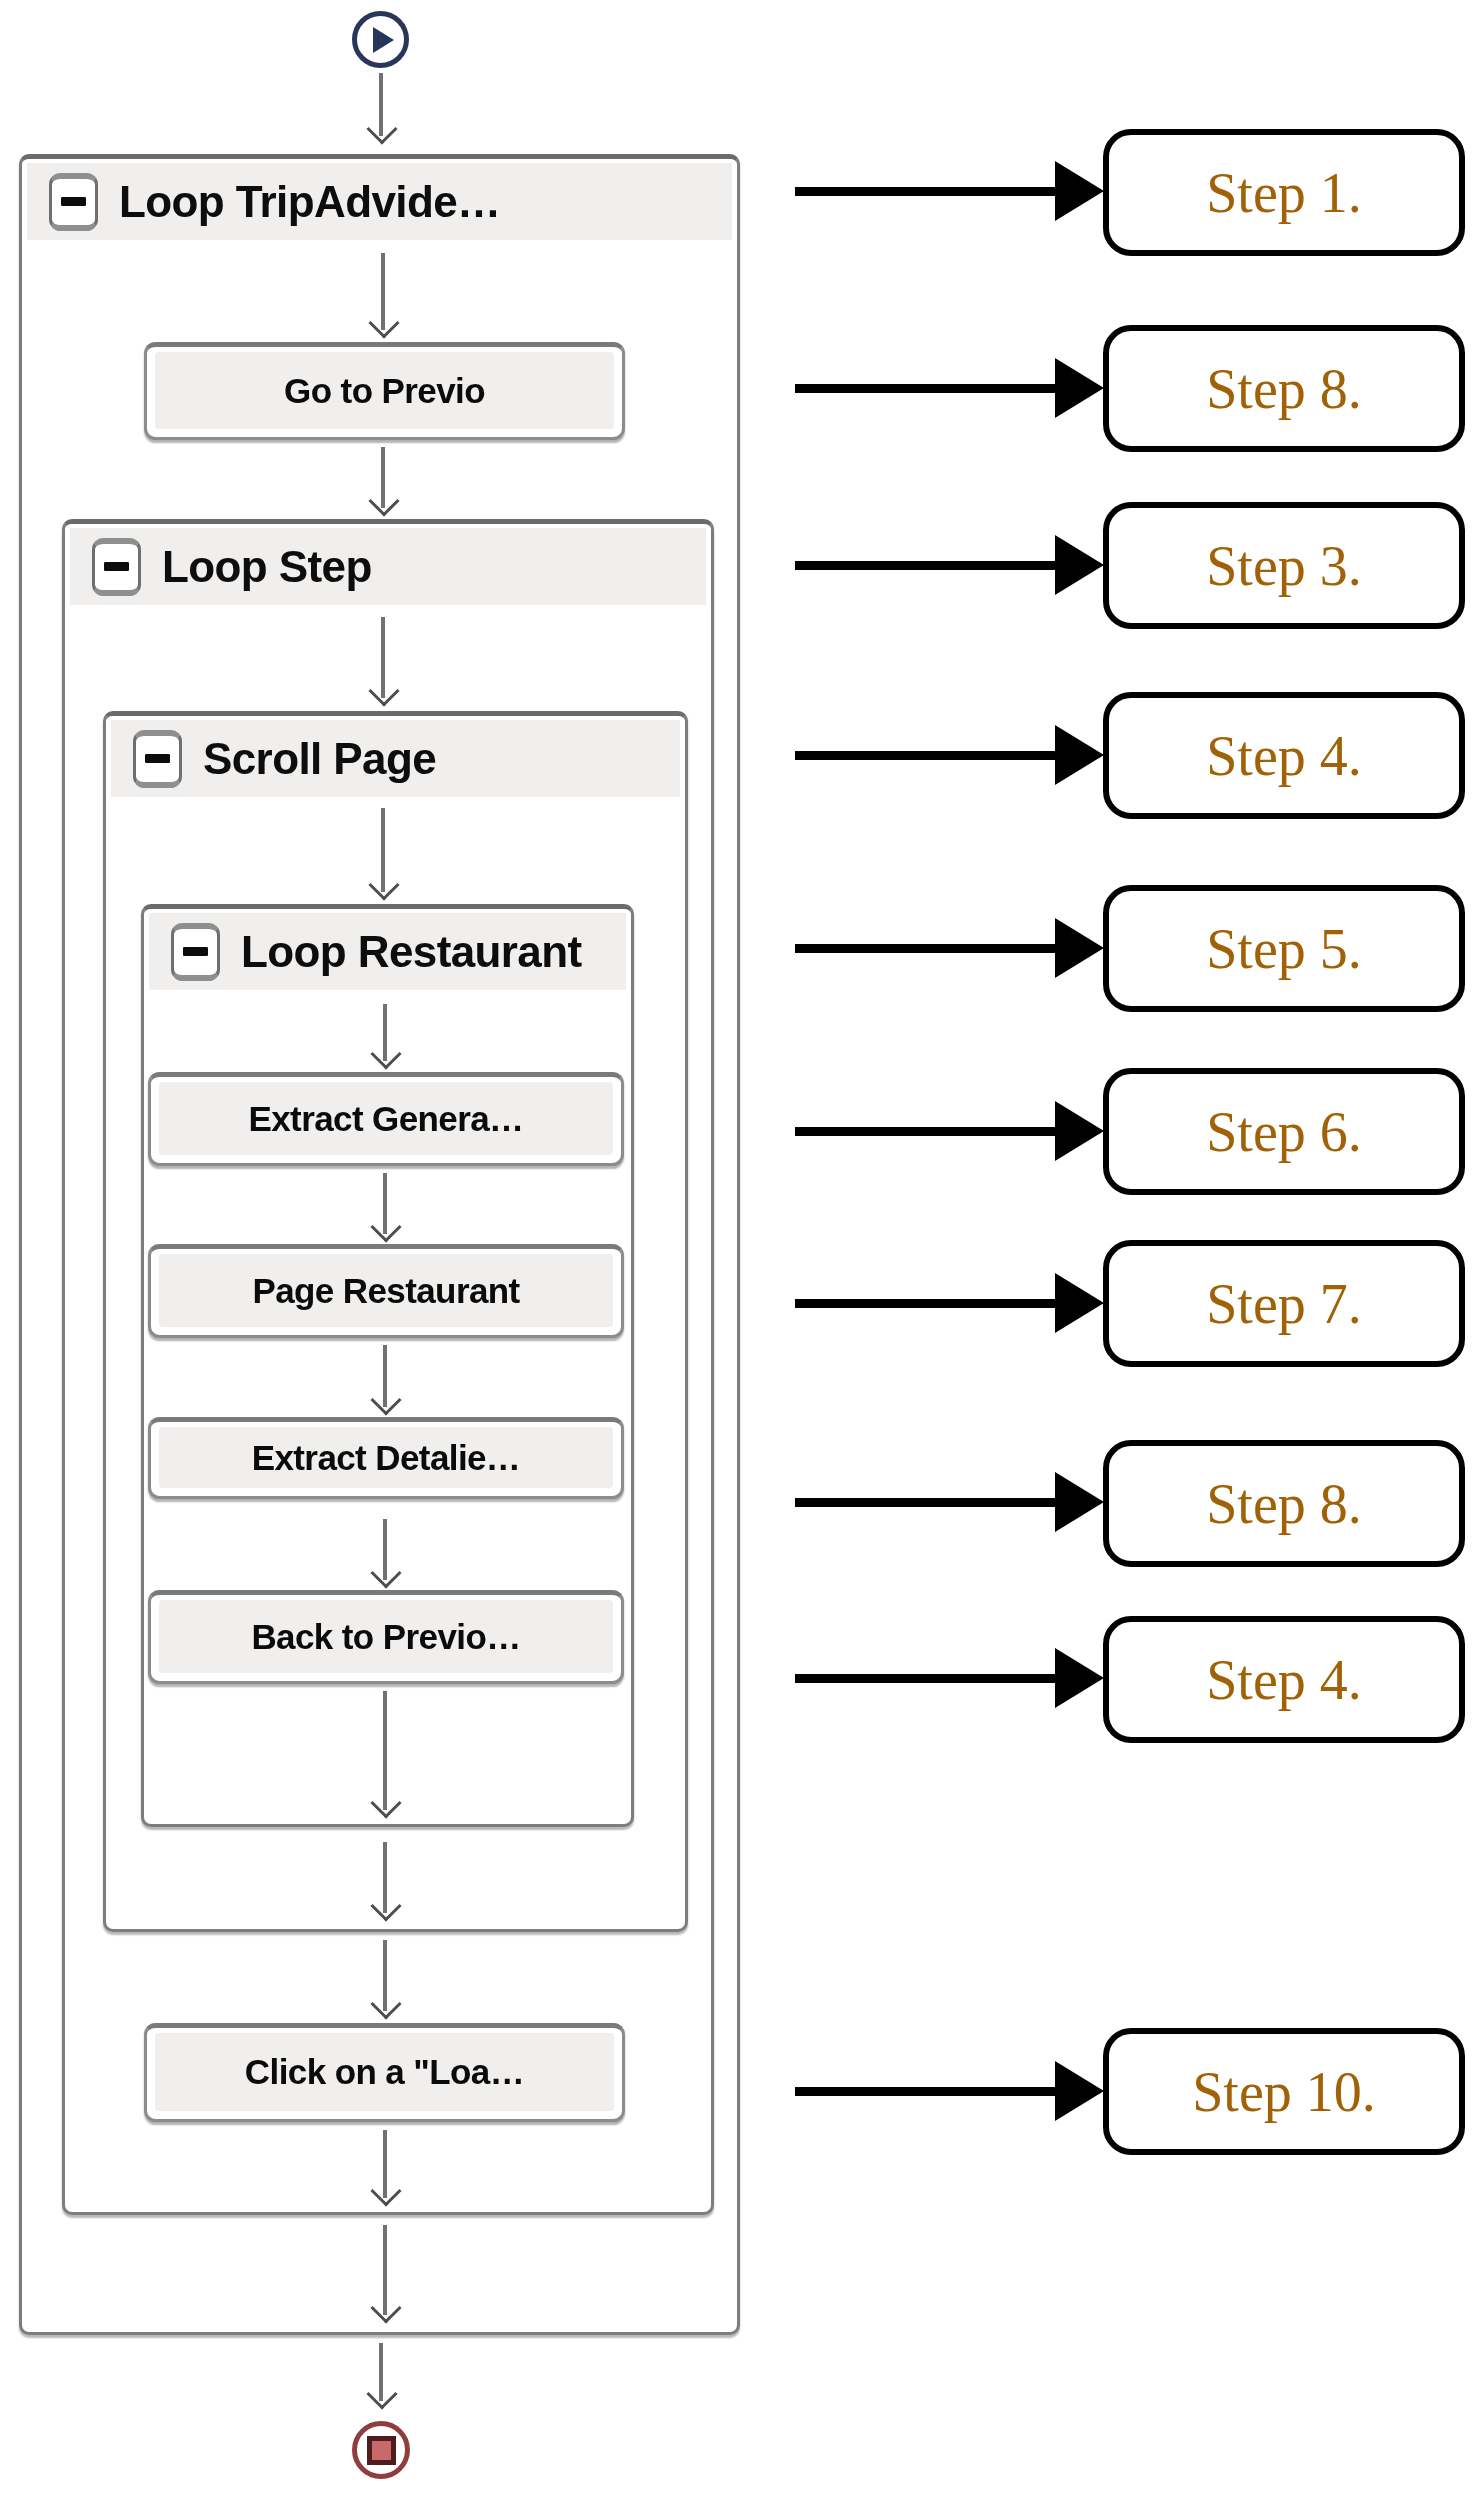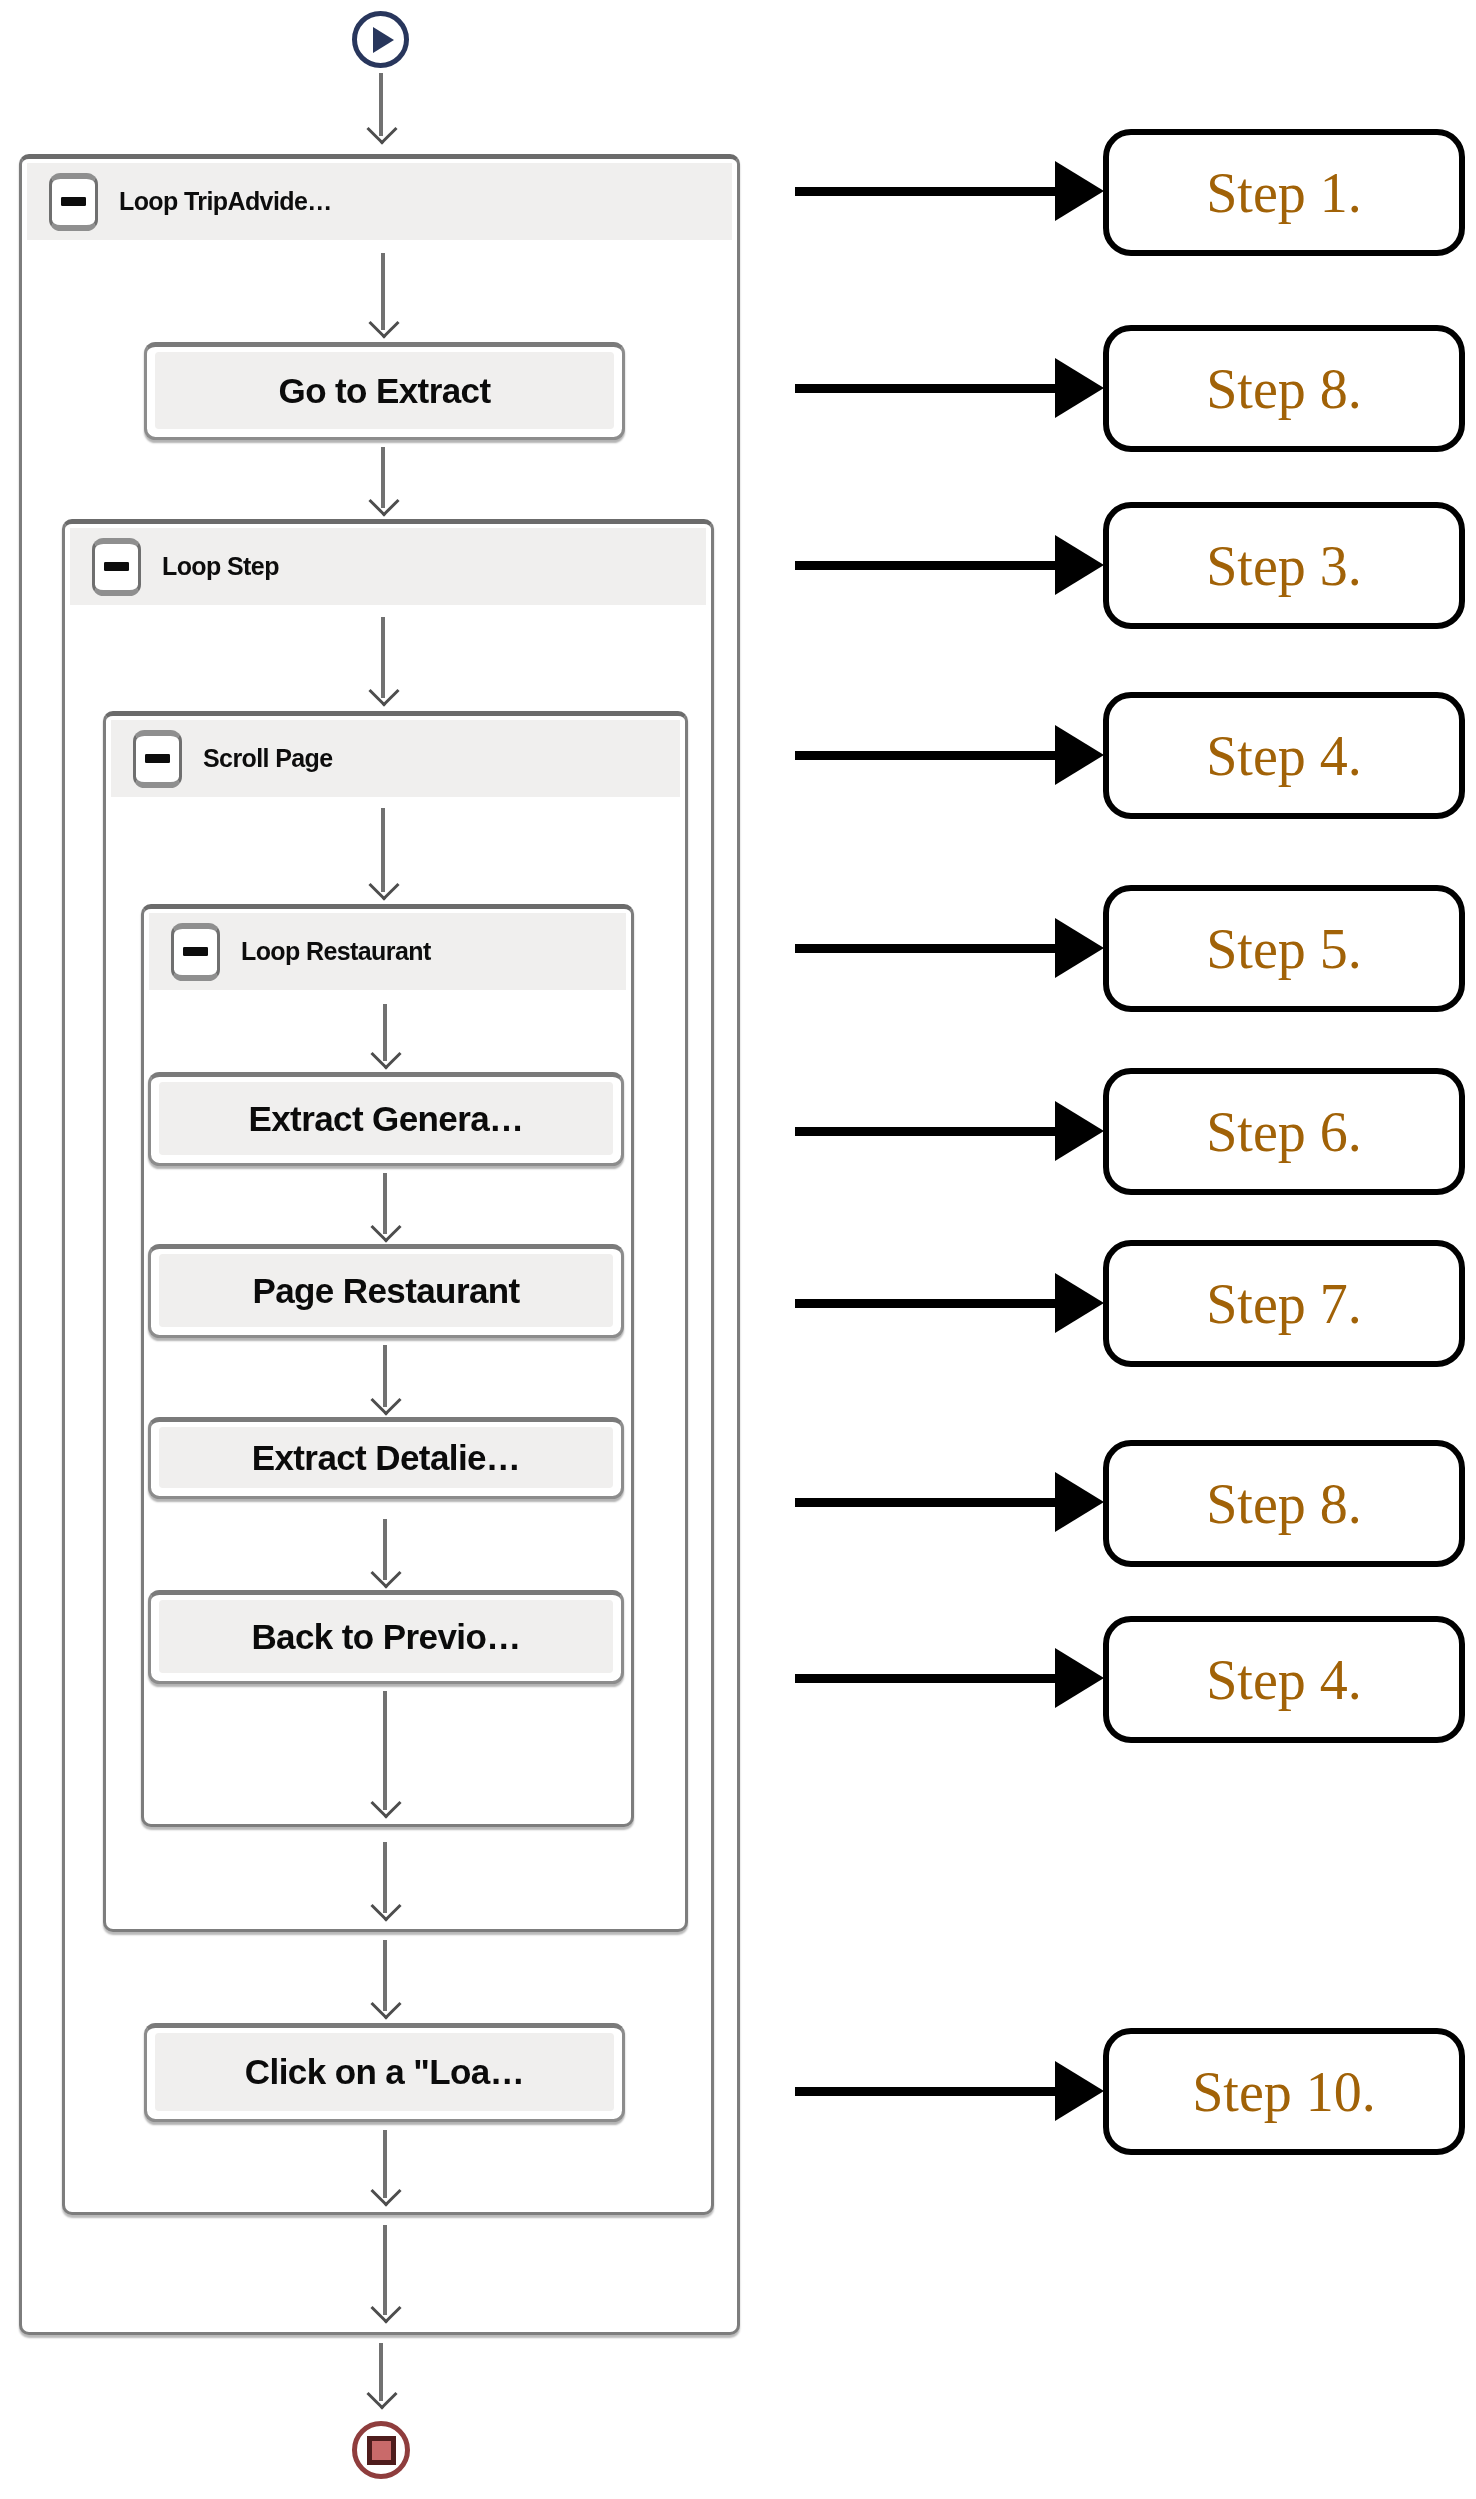--- a/index.html
+++ b/index.html
@@ -37,21 +37,21 @@
     background: #ffffff;
     border: 3.8px solid #6f6f6f;
     border-top: 6.3px solid #8f8f8f;
     border-bottom: 6.3px solid #8f8f8f;
     border-radius: 11.4px;
     display: flex; align-items: center; justify-content: center;
     cursor: pointer;
   }
   .minus-bar { width: 25px; height: 8.9px; background: #0c0c0c; border-radius: 1.3px; }
   .ctr-label {
-    font-size: 25px;
+    font-size: 44px;
     font-weight: bold;
     color: #0d0d0d;
     letter-spacing: -0.6px;
     white-space: nowrap;
   }
 
   
   .action {
     position: absolute;
     background: #ffffff;
@@ -171,21 +171,21 @@
     <span class="minus-btn">
         <span class="minus-bar"></span>
       </span>
     <span class="ctr-label">Loop TripAdvide…</span>
   </div>
 </div>
 
 <div class="varrow" style="left:381px; top:253px; height:77px;"></div>
 
 <div class="action" style="left:144px; top:342px; width:481px; height:98px;">
-  <div class="action-inner">Go to Extract</div>
+  <div class="action-inner">Go to Previo</div>
 </div>
 
 <div class="varrow" style="left:381px; top:447px; height:61px;"></div>
 
 <div class="container" style="left:62px; top:519px; width:652px; height:1696px;">
   <div class="ctr-header">
     <span class="minus-btn">
         <span class="minus-bar"></span>
       </span>
     <span class="ctr-label">Loop Step</span>

